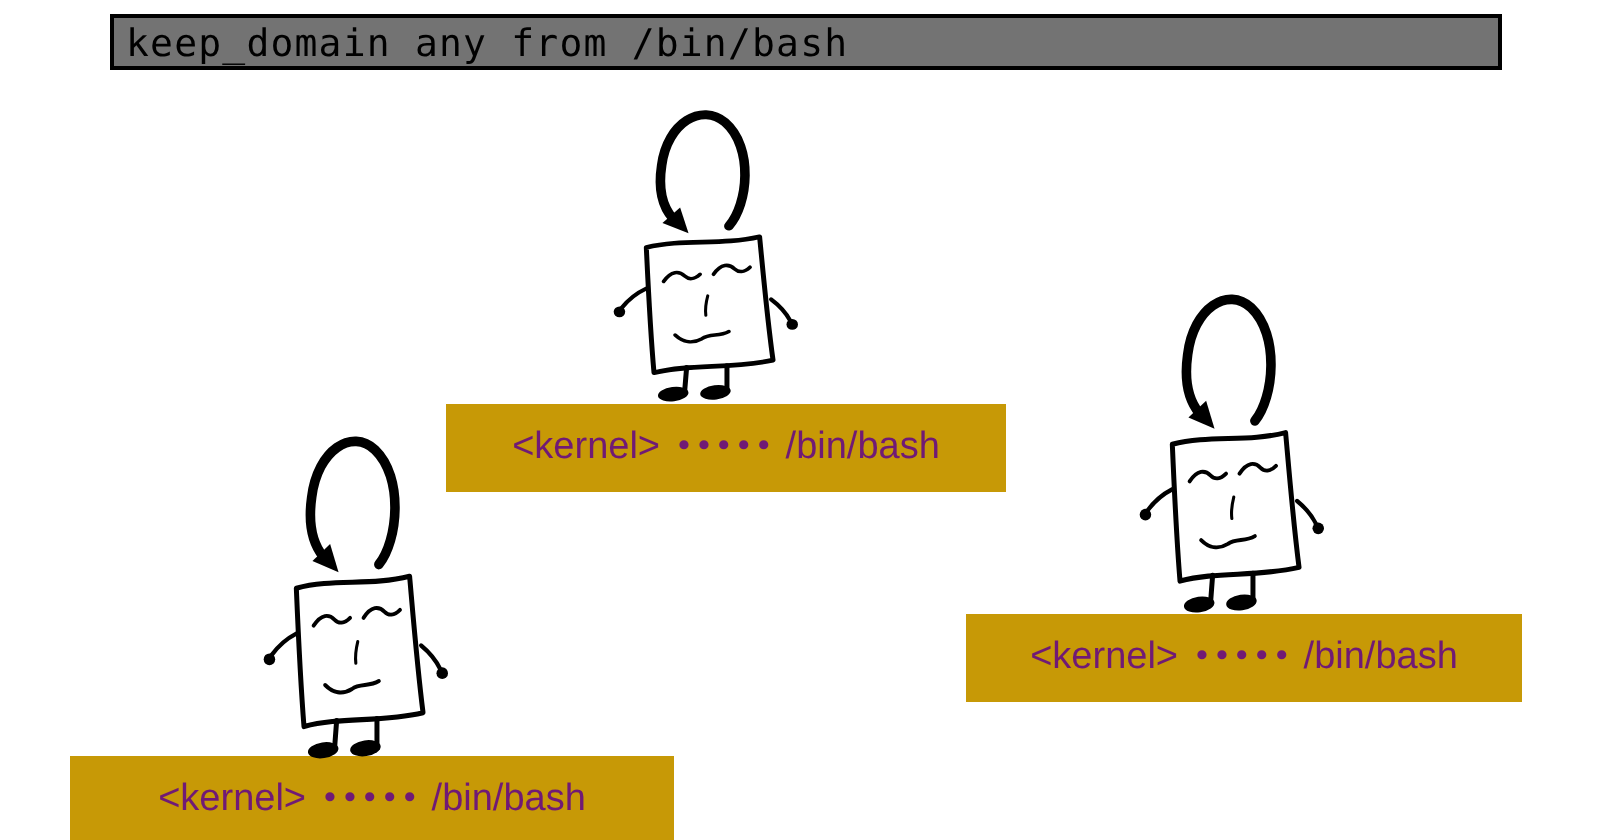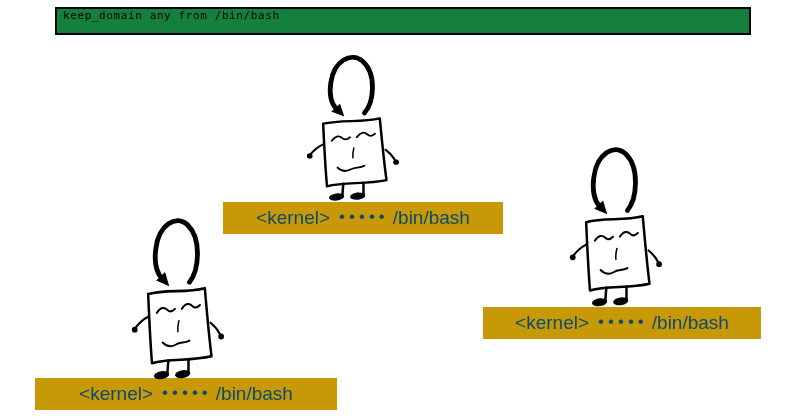--- a/index.html
+++ b/index.html
@@ -19,35 +19,35 @@
     inset: 0;
     background: #ffffff;
   }
   .policy-box {
     position: absolute;
     left: 55px;
     top: 7px;
     width: 686px;
     height: 24px;
     border: 2px solid #000000;
-    background: #15803d;
+    background: #737373;
     display: flex;
-    align-items: flex-start;
+    align-items: flex-end;
     padding-left: 6px;
     font-family: "DejaVu Sans Mono", monospace;
-    font-size: 11px;
+    font-size: 19px;
     letter-spacing: 0.6px;
     color: #000000;
     white-space: pre;
   }
   .domain-label {
     position: absolute;
-    height: 32px;
+    height: 44px;
     background: #C79906;
-    color: #0c4a6e;
+    color: #701a75;
     display: flex;
     align-items: center;
     justify-content: center;
     font-size: 19px;
     white-space: pre;
     z-index: 1;
   }
   .domain-label .dots {
     font-size: 17px;
     letter-spacing: 4px;

